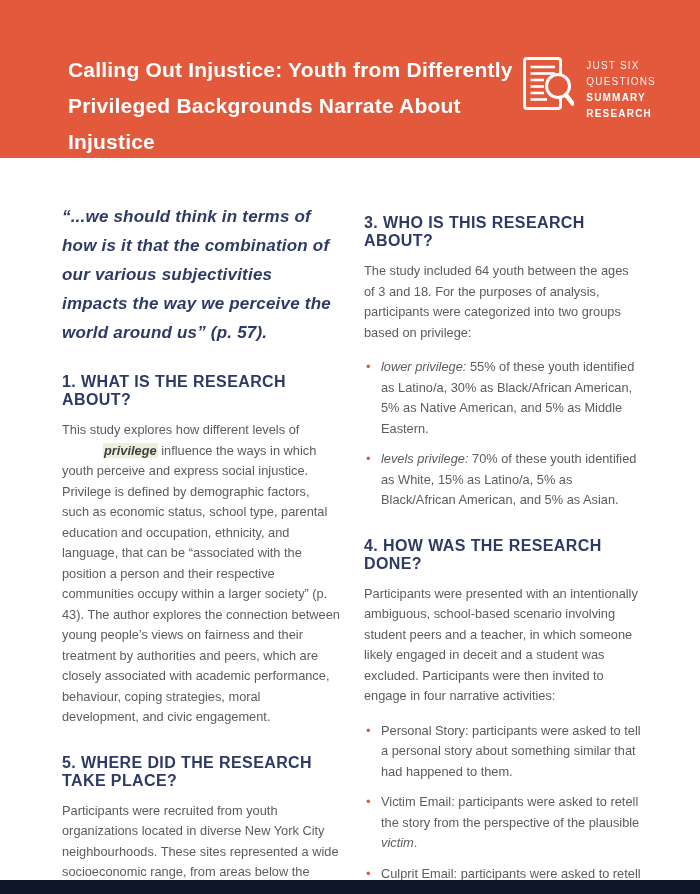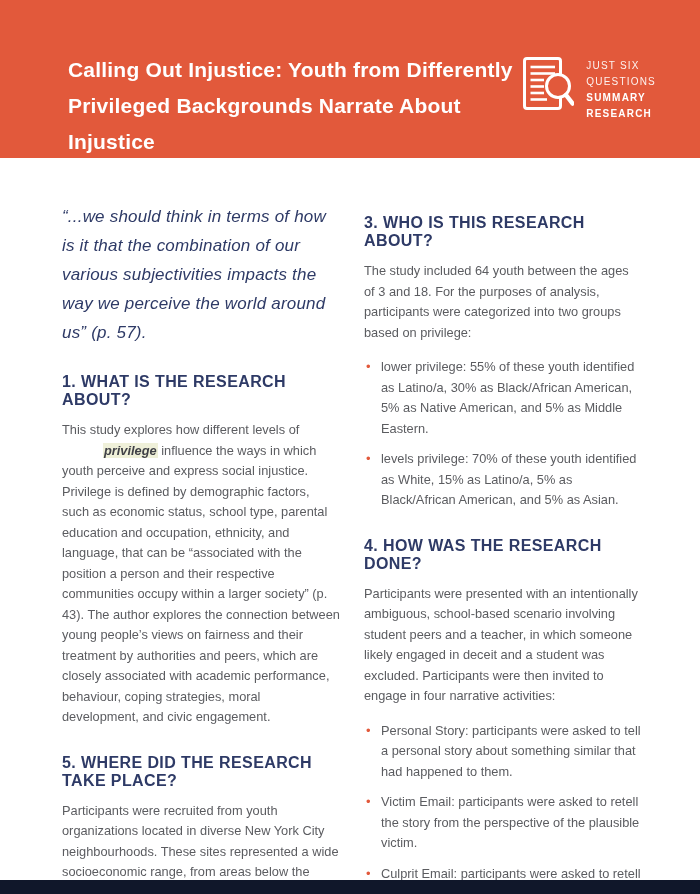--- a/index.html
+++ b/index.html
@@ -56,21 +56,21 @@
   
   .content{
     display:flex;
     gap:24px;
     padding:44px 58px 0 62px;
   }
   .col{flex:1;min-width:0;}
   .quote{
     color:var(--navy);
     font-size:17px;
-    font-weight:normal;
+    font-weight:bold;
     font-style:italic;
     line-height:29px;
     margin:0 0 6px 0;
     letter-spacing:0.2px;
   }
   h2{
     color:var(--navy);
     font-size:16px;
     font-weight:bold;
     letter-spacing:0.4px;
@@ -97,21 +97,21 @@
   }
   li::before{
     content:"\2022";
     position:absolute;
     left:0;
     top:0;
     color:var(--orange);
     font-size:13px;
   }
   .seg-n{font-style:normal;}
-  .seg-i{}
+  .seg-i{font-style:italic;}
   .seg-hl{
     font-style:italic;
     font-weight:bold;
     color:var(--highlight-text);
     background:var(--highlight);
     padding:0 1px;
     margin-left:41px;
   }
   
   .footer-bar{

